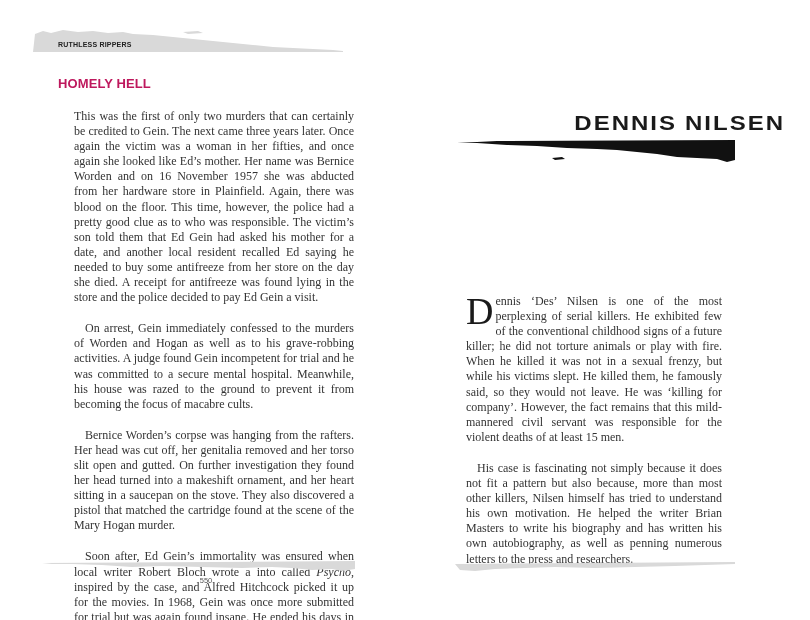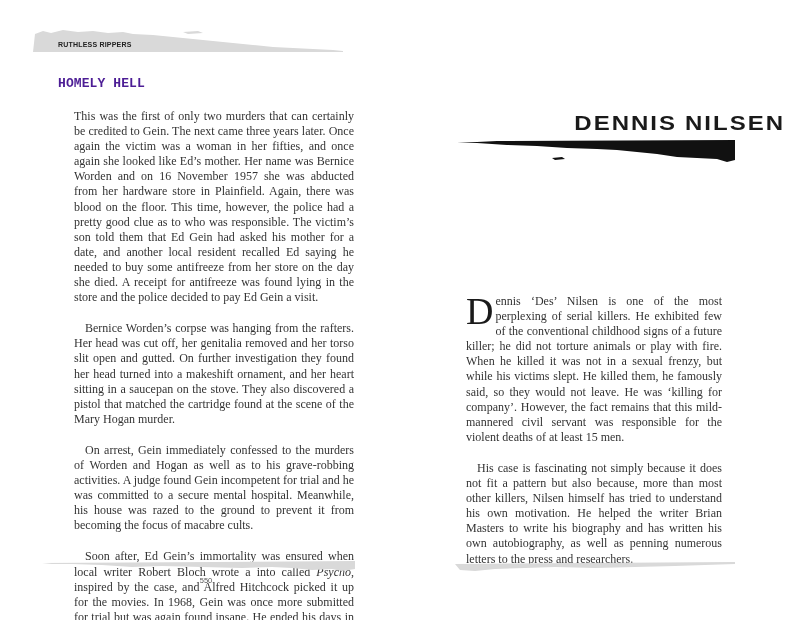--- a/index.html
+++ b/index.html
@@ -11,22 +11,22 @@
   .page-right { left: 405px; width: 405px; text-decoration: underline; }
 
   
   .header-band { position: absolute; left: 33px; top: 28px; width: 312px; height: 24px; }
   .header-band svg { position: absolute; left: 0; top: 0; }
   .running-head { position: absolute; left: 58px; top: 41px;
                   font-family: "Liberation Sans", "DejaVu Sans", sans-serif;
                   font-weight: bold; font-size: 7px; letter-spacing: 0.2px; color: #222; }
 
   .section-title { position: absolute; left: 58px; top: 76px;
-                   font-family: Liberation Mono, monospace;
-                   font-weight: bold; font-size: 13px; color: #4c1d95; letter-spacing: 0.1px; }
+                   font-family: Liberation Sans, sans-serif;
+                   font-weight: bold; font-size: 13px; color: #be185d; letter-spacing: 0.1px; }
 
   .body-text { position: absolute; font-size: 12px; line-height: 15.1px; text-align: justify;
                color: #333; }
   .body-text p { margin: 16px; text-indent: 11px; }
   .body-text p.first { text-indent: 0; }
   .body-text em { font-style: italic; }
 
   .left-text { left: 58px; top: 93px; width: 312px; }
 
   
@@ -55,22 +55,22 @@
       <path d="M2,6 L10,3 L18,5 L30,2 L45,4 L60,3 L75,5 L90,4 L100,6 L120,7 L140,9 L160,11 L180,13 L200,15 L220,17 L240,19 L260,20 L280,21 L300,22 L310,23 L310,24 L0,24 Z" fill="#d9d9d9"></path>
       <path d="M150,4 L165,3 L170,5 L155,6 Z" fill="#d9d9d9"></path>
     </svg>
   </div>
   <div class="running-head">RUTHLESS RIPPERS</div>
 
   <div class="section-title">HOMELY HELL</div>
 
   <div class="body-text left-text">
     <p class="first">This was the first of only two murders that can certainly be credited to Gein. The next came three years later. Once again the victim was a woman in her fifties, and once again she looked like Ed’s mother. Her name was Bernice Worden and on 16 November 1957 she was abducted from her hardware store in Plainfield. Again, there was blood on the floor. This time, however, the police had a pretty good clue as to who was responsible. The victim’s son told them that Ed Gein had asked his mother for a date, and another local resident recalled Ed saying he needed to buy some antifreeze from her store on the day she died. A receipt for antifreeze was found lying in the store and the police decided to pay Ed Gein a visit.</p>
+    <p>On arrest, Gein immediately confessed to the murders of Worden and Hogan as well as to his grave-robbing activities. A judge found Gein incompetent for trial and he was committed to a secure mental hospital. Meanwhile, his house was razed to the ground to prevent it from becoming the focus of macabre cults.</p>
     <p>Bernice Worden’s corpse was hanging from the rafters. Her head was cut off, her genitalia removed and her torso slit open and gutted. On further investigation they found her head turned into a makeshift ornament, and her heart sitting in a saucepan on the stove. They also discovered a pistol that matched the cartridge found at the scene of the Mary Hogan murder.</p>
-    <p>On arrest, Gein immediately confessed to the murders of Worden and Hogan as well as to his grave-robbing activities. A judge found Gein incompetent for trial and he was committed to a secure mental hospital. Meanwhile, his house was razed to the ground to prevent it from becoming the focus of macabre cults.</p>
     <p><span>Soon after, Ed Gein’s immortality was ensured when local writer Robert Bloch wrote a into called </span><em>Psycho</em><span>, inspired by the case, and Alfred Hitchcock picked it up for the movies. In 1968, Gein was once more submitted for trial but was again found insane. He ended his days in the mental hospital, dying of respiratory failure on 26 January 1984.</span></p>
   </div>
 
   <div class="footer-band">
     <svg width="313" height="12" viewBox="0 0 313 12">
       <path d="M0,2 L313,0 L313,8 L300,10 L290,8 L270,9 L250,7 L230,6 L200,7 L160,6 L120,5 L90,6 L60,4 L30,3 L10,3 Z" fill="#d9d9d9"></path>
     </svg>
   </div>
   <div class="page-number">550</div>
 </div>

